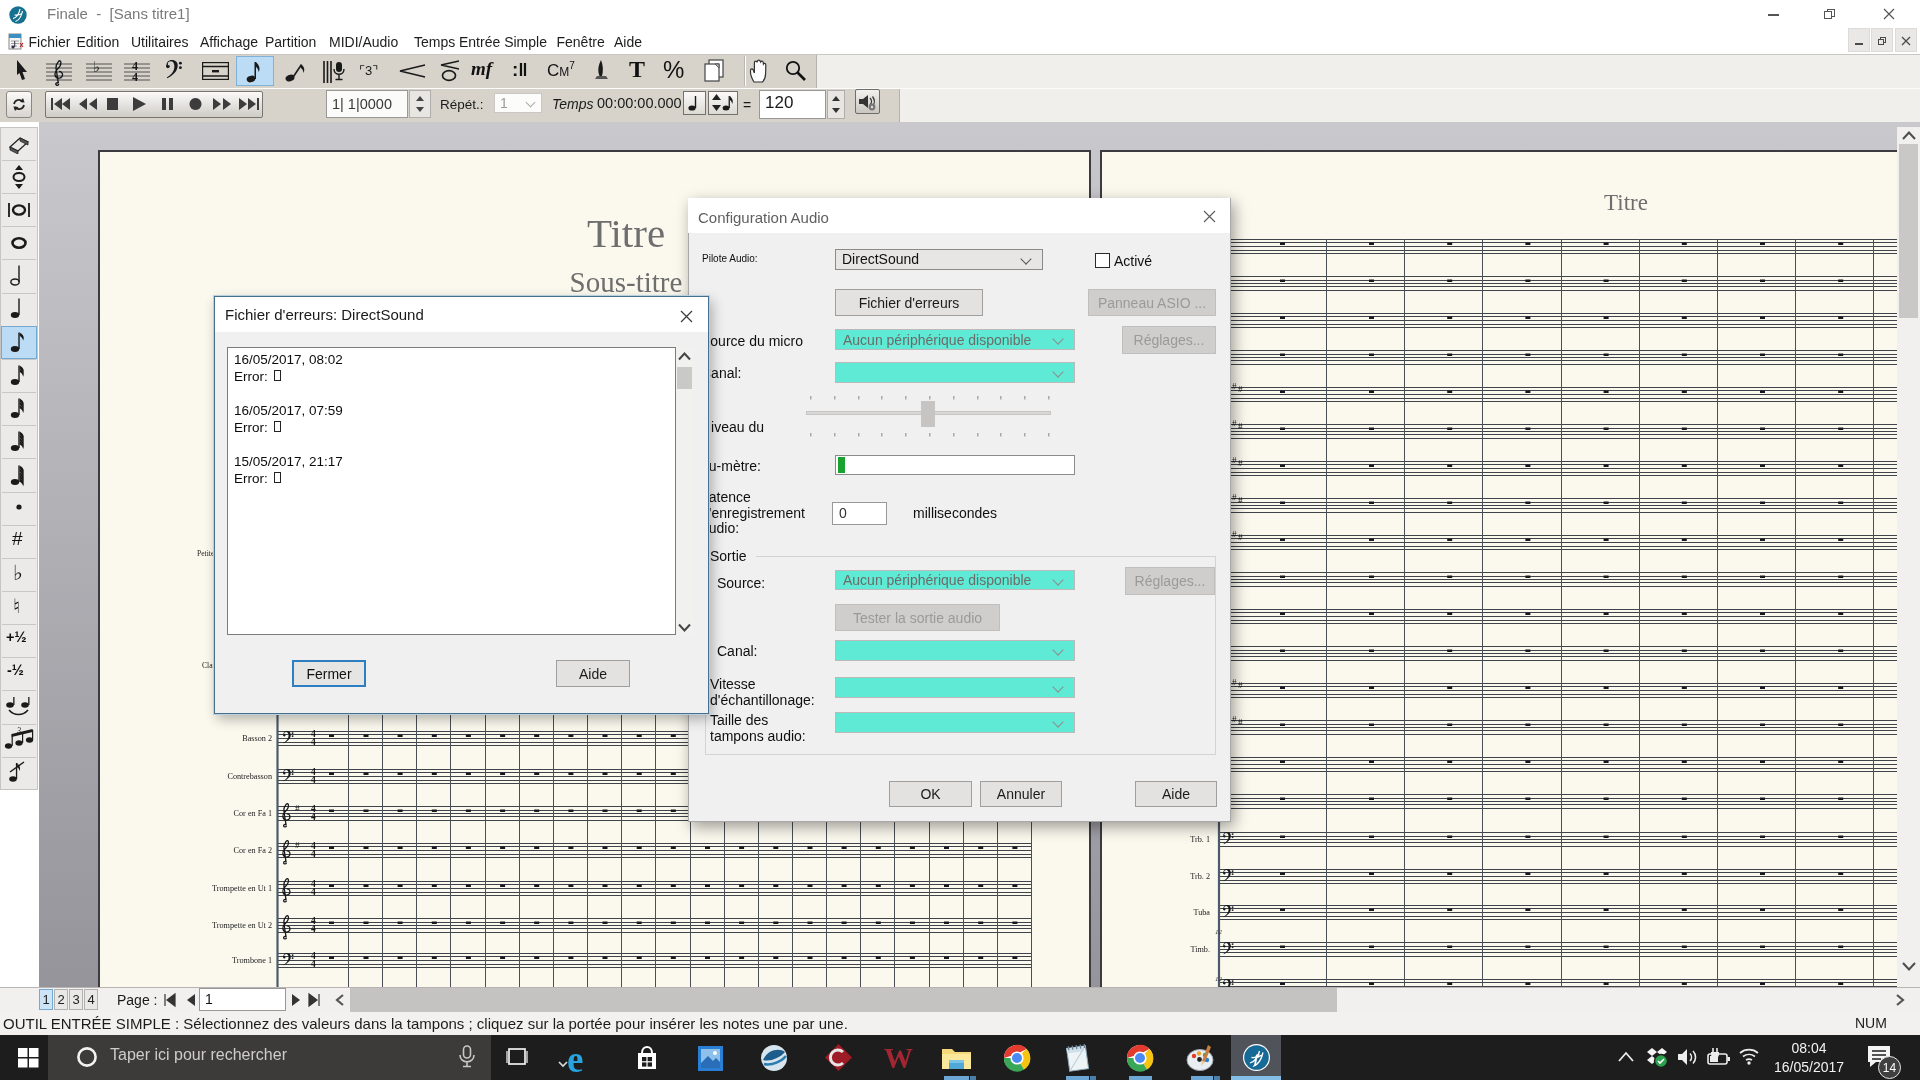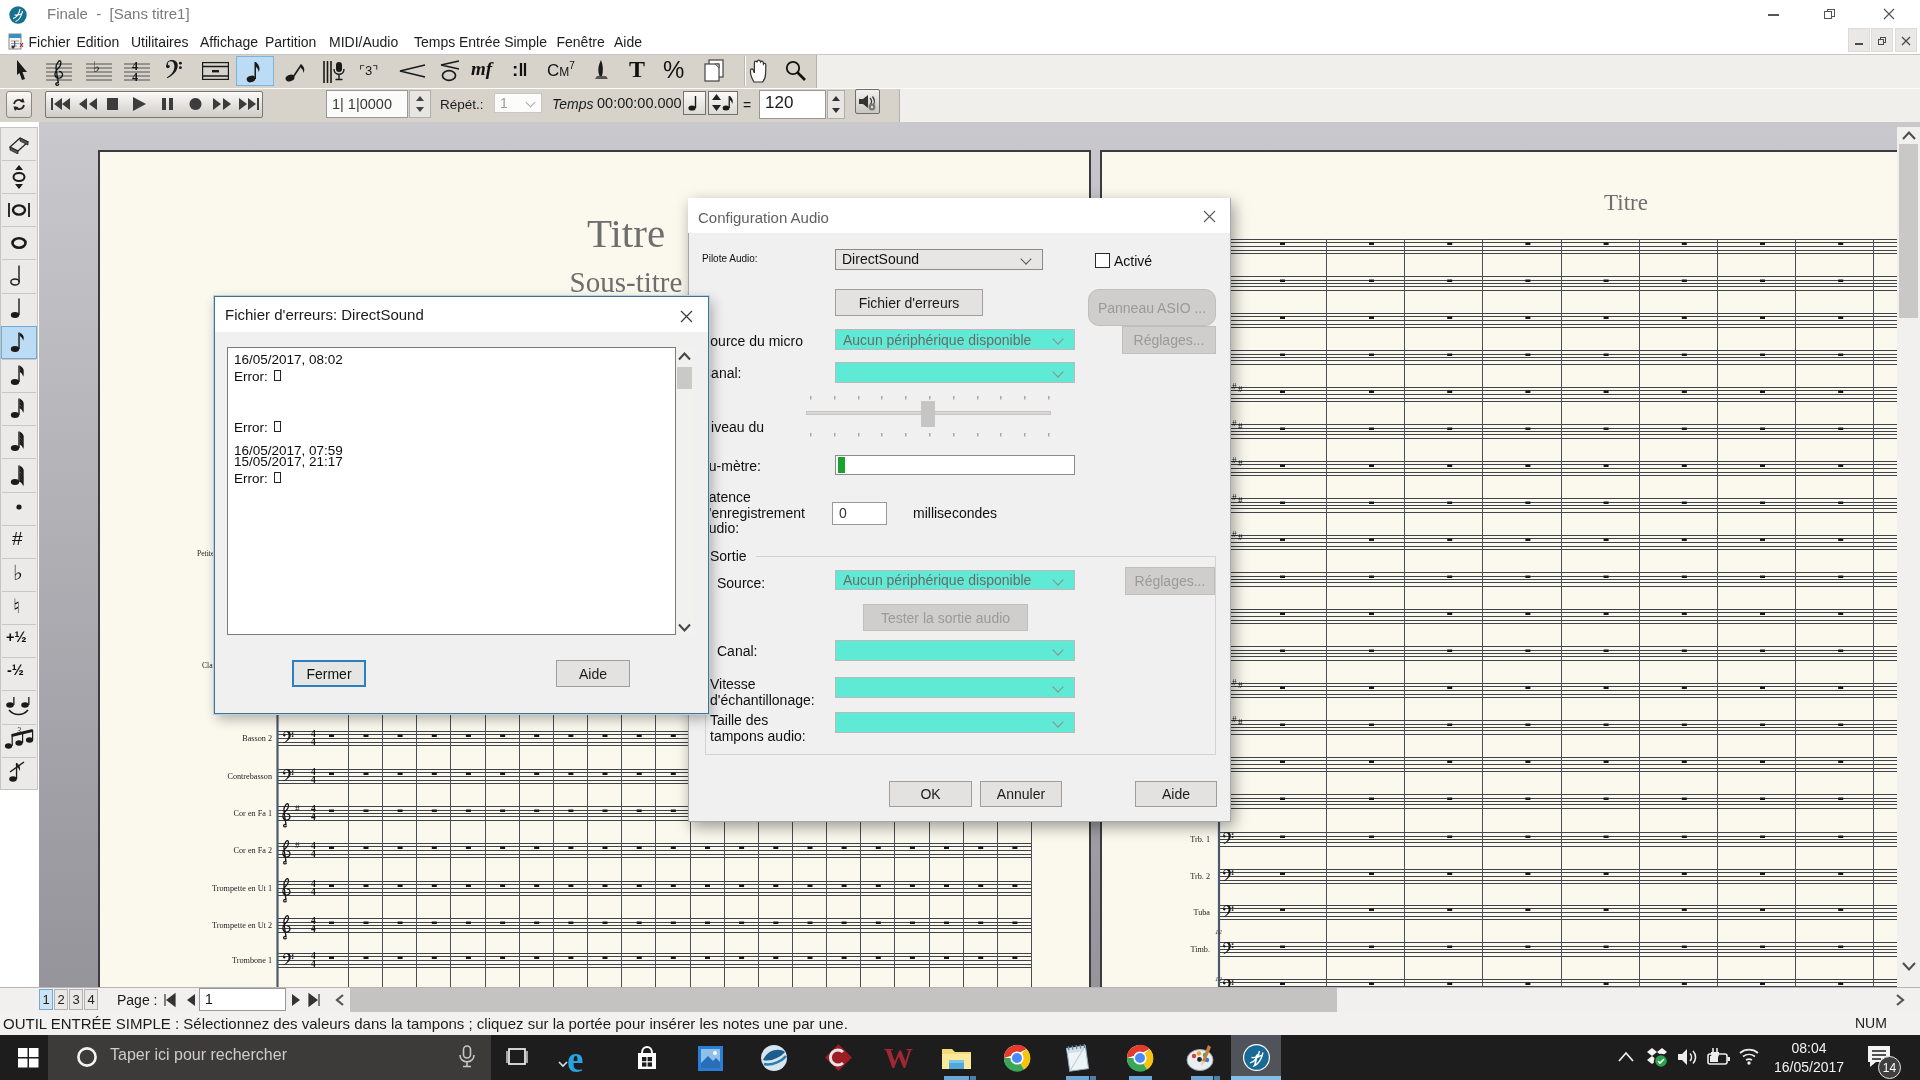--- a/index.html
+++ b/index.html
@@ -614,21 +614,21 @@
 <svg class="a" style="left:1203px;top:210px" width="13" height="13">
     <path d="M1 1 L12 12 M12 1 L1 12" stroke="#5a5a5a" stroke-width="1.1"></path>
   </svg>
 <div style="position:absolute;left:702px;top:253px;width:120px;height:18px;font-size:10px;color:#0f0f0f;">Pilote Audio:</div>
 <div class="combo" style="position:absolute;left:835px;top:249px;width:208px;height:21px;"></div>
 <div style="position:absolute;left:842px;top:251px;width:160px;height:16px;font-size:14px;color:#111;">DirectSound</div>
 <div class="a" style="left:1022px;top:255px;width:8px;height:8px;border-right:1.5px solid #555;border-bottom:1.5px solid #555;transform:rotate(45deg)"></div>
 <div class="a" style="left:1095px;top:253px;width:15px;height:15px;border:1.6px solid #2a2a2a;background:#fff"></div>
 <div style="position:absolute;left:1114px;top:253px;width:60px;height:18px;font-size:14px;color:#0f0f0f;">Activé</div>
 <div class="btn" style="position:absolute;left:835px;top:289px;width:148px;height:27px;">Fichier d'erreurs</div>
-<div class="btn dis" style="position:absolute;left:1088px;top:289px;width:128px;height:37px;border-radius:11px;">Panneau ASIO ...</div>
+<div class="btn dis" style="position:absolute;left:1088px;top:289px;width:128px;height:27px;">Panneau ASIO ...</div>
 <div style="position:absolute;left:701px;top:333px;width:130px;height:18px;font-size:14px;color:#0f0f0f;">Source du micro</div>
 <div class="combo dis" style="position:absolute;left:835px;top:329px;width:240px;height:21px;">Aucun périphérique disponible</div>
 <div class="a" style="left:1054px;top:335px;width:8px;height:8px;border-right:1.5px solid #8f8e8c;border-bottom:1.5px solid #8f8e8c;transform:rotate(45deg)"></div>
 <div class="btn dis" style="position:absolute;left:1122px;top:326px;width:94px;height:28px;">Réglages...</div>
 <div style="position:absolute;left:701px;top:365px;width:70px;height:18px;font-size:14px;color:#0f0f0f;">Canal:</div>
 <div class="combo dis" style="position:absolute;left:835px;top:362px;width:240px;height:21px;"></div>
 <div class="a" style="left:1054px;top:368px;width:8px;height:8px;border-right:1.5px solid #8f8e8c;border-bottom:1.5px solid #8f8e8c;transform:rotate(45deg)"></div>
 <svg class="a" style="left:0px;top:396px" width="1240" height="5">
     <rect x="810" y="0" width="1.5" height="3.5" fill="#a9a8a6"></rect>
     <rect x="834" y="0" width="1.5" height="3.5" fill="#a9a8a6"></rect>
@@ -664,21 +664,21 @@
 <div style="position:absolute;left:701px;top:490px;width:140px;height:48px;font-size:14px;color:#0f0f0f;line-height:15.5px;">Latence<br>d'enregistrement<br>audio:</div>
 <div style="position:absolute;left:832px;top:502px;width:55px;height:23px;background:#fff;border:1px solid #9a9998;"></div>
 <div style="position:absolute;left:839px;top:505px;width:30px;height:16px;font-size:14px;color:#333;">0</div>
 <div style="position:absolute;left:913px;top:505px;width:110px;height:18px;font-size:14px;color:#0f0f0f;">millisecondes</div>
 <div style="position:absolute;left:705px;top:556px;width:511px;height:199px;border:1px solid #d4d3d1;"></div>
 <div style="position:absolute;left:708px;top:548px;width:48px;height:16px;background:#f0f0f0;font-size:14px;color:#0f0f0f;padding-left:2px;">Sortie</div>
 <div style="position:absolute;left:717px;top:575px;width:70px;height:18px;font-size:14px;color:#0f0f0f;">Source:</div>
 <div class="combo dis" style="position:absolute;left:835px;top:570px;width:240px;height:20px;">Aucun périphérique disponible</div>
 <div class="a" style="left:1054px;top:576px;width:8px;height:8px;border-right:1.5px solid #8f8e8c;border-bottom:1.5px solid #8f8e8c;transform:rotate(45deg)"></div>
 <div class="btn dis" style="position:absolute;left:1125px;top:567px;width:90px;height:28px;">Réglages...</div>
-<div class="btn dis" style="position:absolute;left:835px;top:604px;width:165px;height:27px;margin-left:28px;">Tester la sortie audio</div>
+<div class="btn dis" style="position:absolute;left:835px;top:604px;width:165px;height:27px;">Tester la sortie audio</div>
 <div style="position:absolute;left:717px;top:643px;width:70px;height:18px;font-size:14px;color:#0f0f0f;">Canal:</div>
 <div class="combo dis" style="position:absolute;left:835px;top:640px;width:240px;height:21px;"></div>
 <div class="a" style="left:1054px;top:646px;width:8px;height:8px;border-right:1.5px solid #8f8e8c;border-bottom:1.5px solid #8f8e8c;transform:rotate(45deg)"></div>
 <div style="position:absolute;left:710px;top:676px;width:130px;height:34px;font-size:14px;color:#0f0f0f;line-height:16px;">Vitesse<br>d'échantillonage:</div>
 <div class="combo dis" style="position:absolute;left:835px;top:677px;width:240px;height:21px;"></div>
 <div class="a" style="left:1054px;top:683px;width:8px;height:8px;border-right:1.5px solid #8f8e8c;border-bottom:1.5px solid #8f8e8c;transform:rotate(45deg)"></div>
 <div style="position:absolute;left:710px;top:712px;width:130px;height:34px;font-size:14px;color:#0f0f0f;line-height:16px;">Taille des<br>tampons audio:</div>
 <div class="combo dis" style="position:absolute;left:835px;top:712px;width:240px;height:21px;"></div>
 <div class="a" style="left:1054px;top:718px;width:8px;height:8px;border-right:1.5px solid #8f8e8c;border-bottom:1.5px solid #8f8e8c;transform:rotate(45deg)"></div>
 <div class="btn" style="position:absolute;left:889px;top:781px;width:83px;height:26px;">OK</div>
@@ -686,21 +686,21 @@
 <div class="btn" style="position:absolute;left:1135px;top:781px;width:82px;height:26px;">Aide</div>
 <div style="position:absolute;left:214px;top:296px;width:495px;height:418px;background:#f0f0f0;border:1px solid #45718e;box-shadow:0 0 0 1px #b9d0de,3px 5px 12px rgba(0,0,0,.3);"></div>
 <div style="position:absolute;left:215px;top:297px;width:493px;height:35px;background:#fff;"></div>
 <div style="position:absolute;left:225px;top:306px;width:350px;height:20px;font-size:15px;color:#1a1a1a;">Fichier d'erreurs: DirectSound</div>
 <svg class="a" style="left:680px;top:310px" width="13" height="13">
     <path d="M1 1 L12 12 M12 1 L1 12" stroke="#3a3a3a" stroke-width="1.2"></path>
   </svg>
 <div style="position:absolute;left:227px;top:347px;width:449px;height:288px;background:#fff;border:1px solid #7d7c7a;"></div>
 <div style="position:absolute;left:234px;top:352px;width:260px;height:17px;font-size:13.5px;color:#0c0c0c;">16/05/2017, 08:02</div>
 <div style="position:absolute;left:234px;top:369px;width:160px;height:17px;font-size:13.5px;color:#0c0c0c;">Error: <span style="display:inline-block;width:7px;height:11px;border:1px solid #222;margin-left:2px"></span></div>
-<div style="position:absolute;left:234px;top:403px;width:260px;height:17px;font-size:13.5px;color:#0c0c0c;margin-top:40px;">16/05/2017, 07:59</div>
+<div style="position:absolute;left:234px;top:403px;width:260px;height:17px;font-size:13.5px;color:#0c0c0c;">16/05/2017, 07:59</div>
 <div style="position:absolute;left:234px;top:420px;width:160px;height:17px;font-size:13.5px;color:#0c0c0c;">Error: <span style="display:inline-block;width:7px;height:11px;border:1px solid #222;margin-left:2px"></span></div>
 <div style="position:absolute;left:234px;top:454px;width:260px;height:17px;font-size:13.5px;color:#0c0c0c;">15/05/2017, 21:17</div>
 <div style="position:absolute;left:234px;top:471px;width:160px;height:17px;font-size:13.5px;color:#0c0c0c;">Error: <span style="display:inline-block;width:7px;height:11px;border:1px solid #222;margin-left:2px"></span></div>
 <div style="position:absolute;left:676px;top:348px;width:17px;height:287px;background:#f1f1f0;"></div>
 <svg class="a" style="left:677px;top:351px" width="15" height="11" viewBox="0 0 15 11">
     <path d="M2 8.5 L7.5 2.5 L13 8.5" stroke="#454545" stroke-width="2" fill="none"></path>
   </svg>
 <div style="position:absolute;left:677px;top:367px;width:15px;height:22px;background:#c9c9c8;"></div>
 <svg class="a" style="left:677px;top:622px" width="15" height="11" viewBox="0 0 15 11">
     <path d="M2 2.5 L7.5 8.5 L13 2.5" stroke="#454545" stroke-width="2" fill="none"></path>

